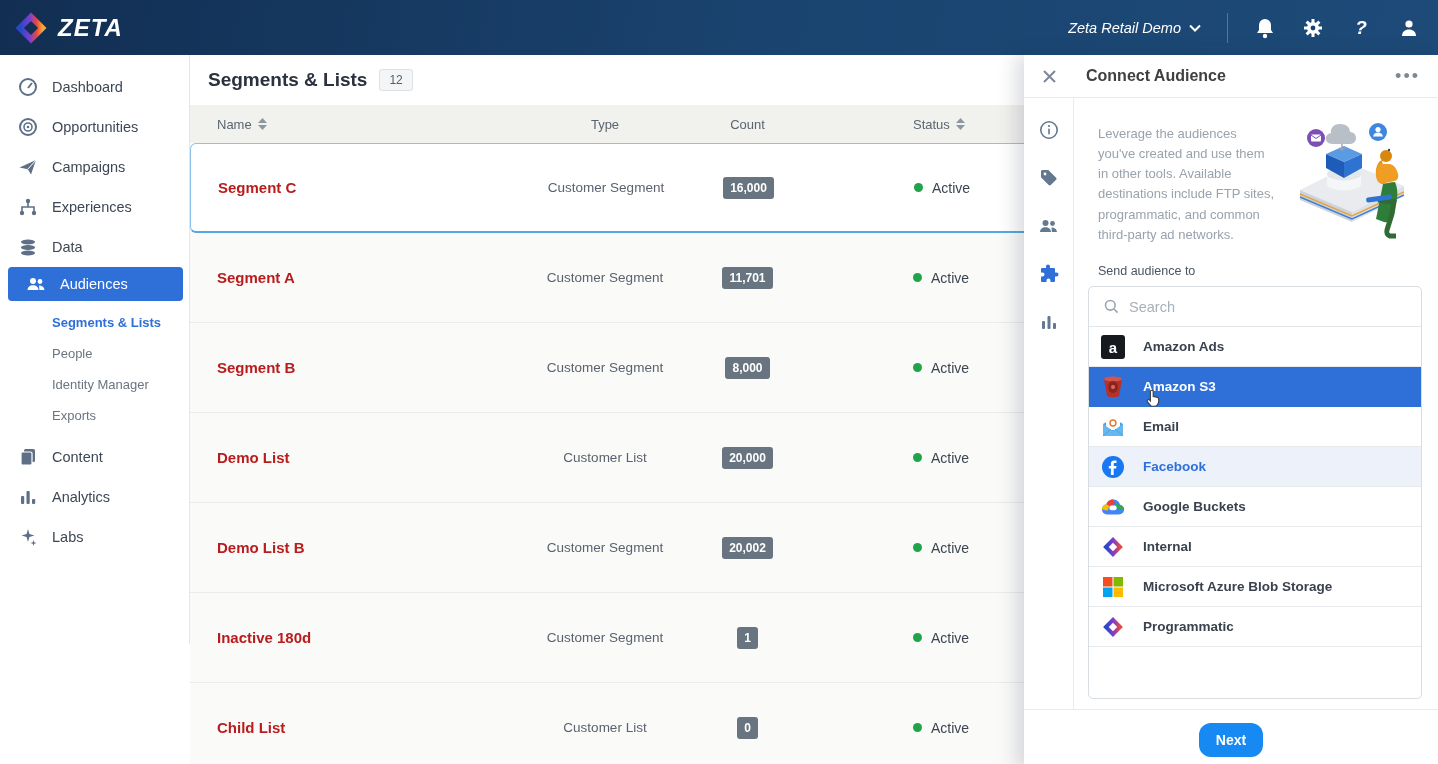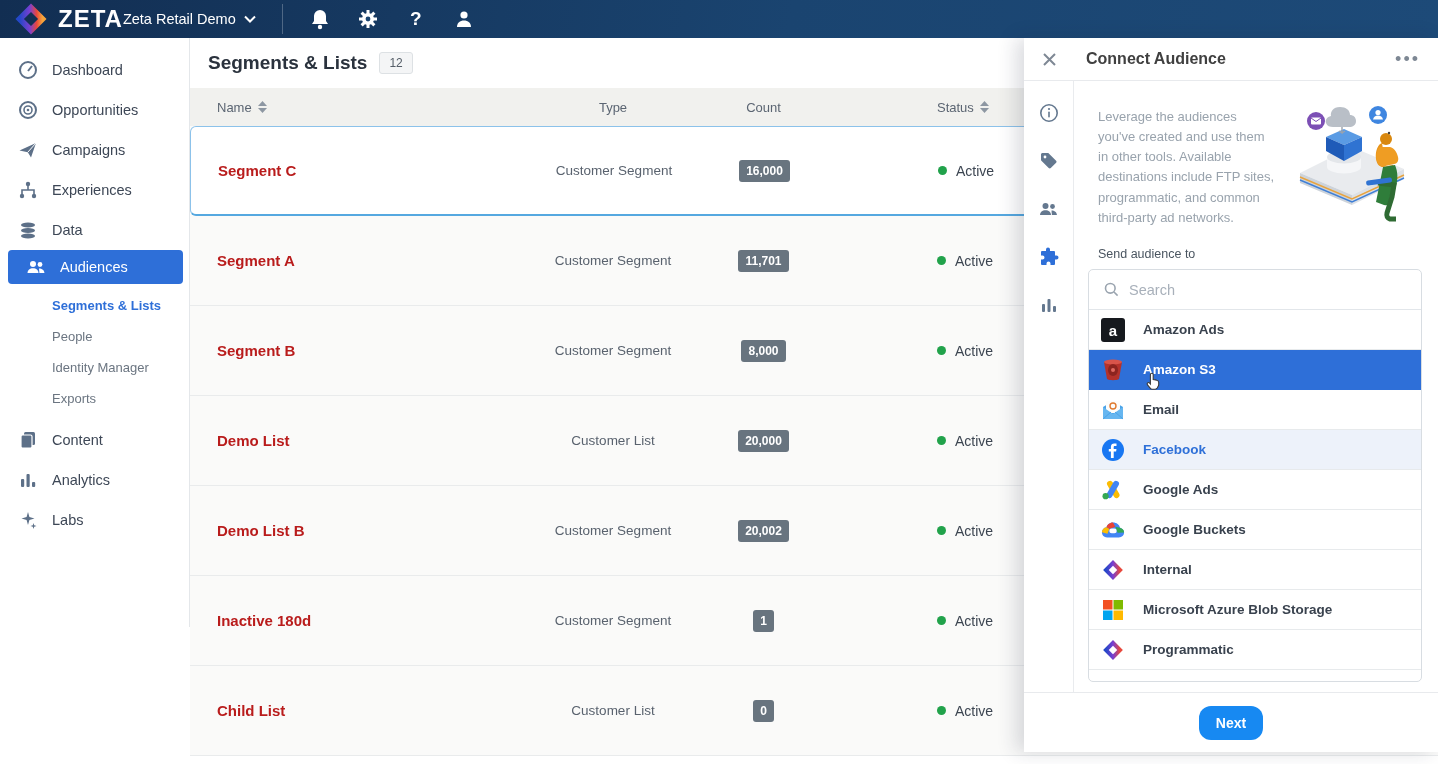--- a/index.html
+++ b/index.html
@@ -1,21 +1,21 @@
 <!DOCTYPE html>
 <html><head>
 <meta charset="utf-8">
 <style>
   * { margin:0; padding:0; box-sizing:border-box; }
   html,body { width:1438px; height:764px; overflow:hidden;
     font-family:"Liberation Sans", sans-serif; background:#fff; }
 
   
-  .navbar { height:38px; display:flex; align-items:center; justify-content:flex-start;
-    background:linear-gradient(100deg,#122e52 0%,#1a4470 55%,#1d4a78 100%); padding:0 18px 0 14px; }
+  .navbar { height:55px; display:flex; align-items:center; justify-content:space-between;
+    background:linear-gradient(100deg,#122e52 0%,#1a4470 55%,#1d4a78 100%); padding:0 18px 0 14px;font-style:italic; }
   .nav-left { display:flex; align-items:center; gap:10px; }
   .logo-text { color:#fff; font-size:24px; font-weight:bold; letter-spacing:1px; }
   .nav-right { display:flex; align-items:center; gap:26px; }
   .account { display:flex; align-items:center; gap:8px; color:#fff; font-size:14.5px; cursor:pointer; }
   .nav-sep { width:1px; height:30px; background:rgba(255,255,255,.25); }
   .nav-icon { width:22px; height:22px; display:flex; align-items:center; justify-content:center; cursor:pointer; }
   .help-glyph { color:#fff; font-size:19px; font-weight:bold; }
 
   
   .app { position:relative; display:flex; height:589px; }
@@ -30,21 +30,21 @@
   .sub-item { padding:8px 0 8px 52px; font-size:13px; color:#6b7581; cursor:pointer; }
   .sub-item.active { color:#2e6fd8; font-weight:bold; }
   .side-group { margin:6px 0; }
 
   
   .main { flex:1; background:#fbfbfa; position:relative; min-width:0; }
   .title-bar { height:50px; background:#fff; display:flex; align-items:center; gap:12px; padding-left:18px; }
   .page-title { font-size:19px; font-weight:bold; color:#2a323d; }
   .count-badge { background:#f4f5f6; border:1px solid #dde1e4; border-radius:3px;
     font-size:12px; color:#555e68; padding:3px 9px; }
-  .tbl-grid { display:grid; grid-template-columns:330px 170px 115px 255px 1fr; align-items:center;gap:8px; }
+  .tbl-grid { display:grid; grid-template-columns:330px 170px 115px 255px 1fr; align-items:center; }
   .tbl-head { height:38px; background:#f1f1ee; color:#5b6572; font-size:13px; }
   .th { display:flex; align-items:center; gap:6px; }
   .th.c1 { padding-left:27px; }
   .th.c2,.th.c3 { justify-content:center; }
   .th.c4 { padding-left:108px; }
   .th.c5 { color:#1a85f0; font-weight:bold; white-space:nowrap; }
   .sort-ic { display:flex; flex-direction:column; gap:2px; }
   .row { height:90px; border-bottom:1px solid #e9ebec; background:#fafaf9; position:relative; cursor:pointer; }
   .row.selected { background:#fff; border:1px solid #8cc2ea; border-bottom:2px solid #55a8e0; border-radius:6px; }
   .cell-name { padding-left:27px; font-size:15px; font-weight:bold; color:#b91c1c; }
@@ -514,30 +514,20 @@
               <span class="cicon">
                 <svg width="24" height="24" viewBox="0 0 24 24">
                     <circle cx="12" cy="12" r="11" fill="#1877f2"></circle>
                     <path d="M15.5 8h-2c-.4 0-.8.5-.8 1v2h2.8l-.4 2.6h-2.4V20h-2.8v-6.4H7.8V11h2.1V8.8C9.9 6.6 11.2 5.4 13.2 5.4l2.3.1z" fill="#fff"></path>
                   </svg>
               </span>
               <span>Facebook</span>
             </div>
             <div class="conn-row">
               <span class="cicon">
-                <svg width="24" height="22" viewBox="0 0 24 22">
-                    <rect x="9" y="1" width="6" height="19" rx="3" fill="#fbbc04" transform="rotate(-30 12 10)"></rect>
-                    <rect x="9" y="1" width="6" height="19" rx="3" fill="#4285f4" transform="rotate(30 12 10)"></rect>
-                    <circle cx="4.6" cy="17.2" r="3.1" fill="#34a853"></circle>
-                  </svg>
-              </span>
-              <span>Google Ads</span>
-            </div>
-            <div class="conn-row">
-              <span class="cicon">
                 <svg width="26" height="20" viewBox="0 0 26 20">
                     <path d="M13 2c-4 0-6.4 2.6-7 5-3 .4-5 2.5-5 5.4C1 15.6 3.4 18 6.6 18h12.8c3.2 0 5.6-2.2 5.6-5.2 0-2.7-1.8-4.6-4.4-5.2C19.8 4.3 17 2 13 2z" fill="#4285f4"></path>
                     <path d="M6 7c.6-2.4 3-5 7-5l2.5 4.5L9 9z" fill="#ea4335"></path>
                     <path d="M1 12.4C1 9.5 3 7.4 6 7l3 2-2 5z" fill="#fbbc04"></path>
                     <path d="M15.5 6.5L20.6 7.6c2.6.6 4.4 2.5 4.4 5.2L18 13z" fill="#34a853"></path>
                     <rect x="9" y="8.5" width="8" height="5" rx="2.5" fill="#fff"></rect>
                   </svg>
               </span>
               <span>Google Buckets</span>
             </div>

